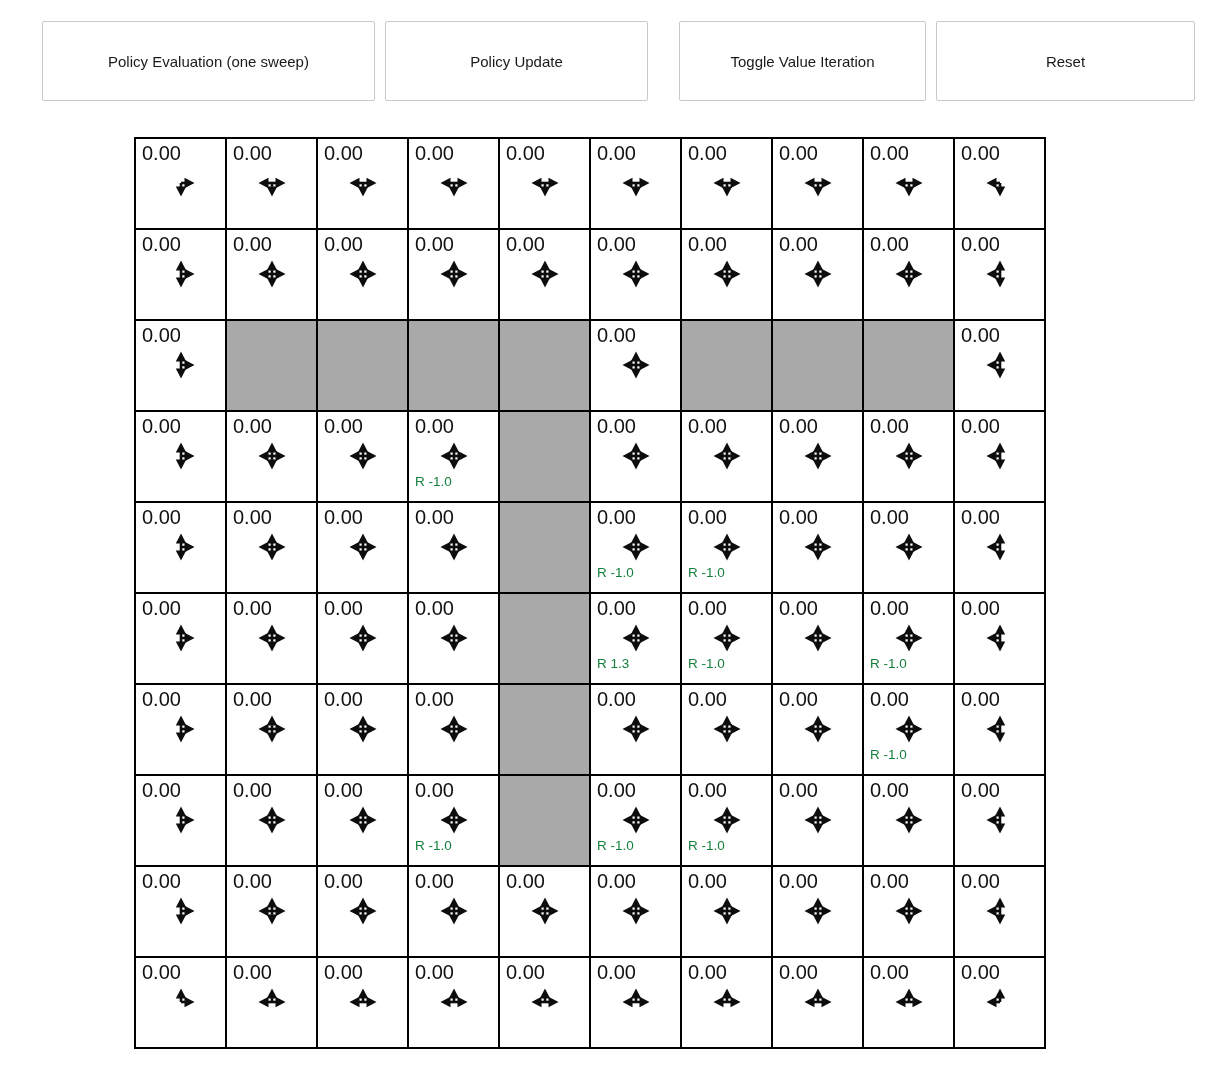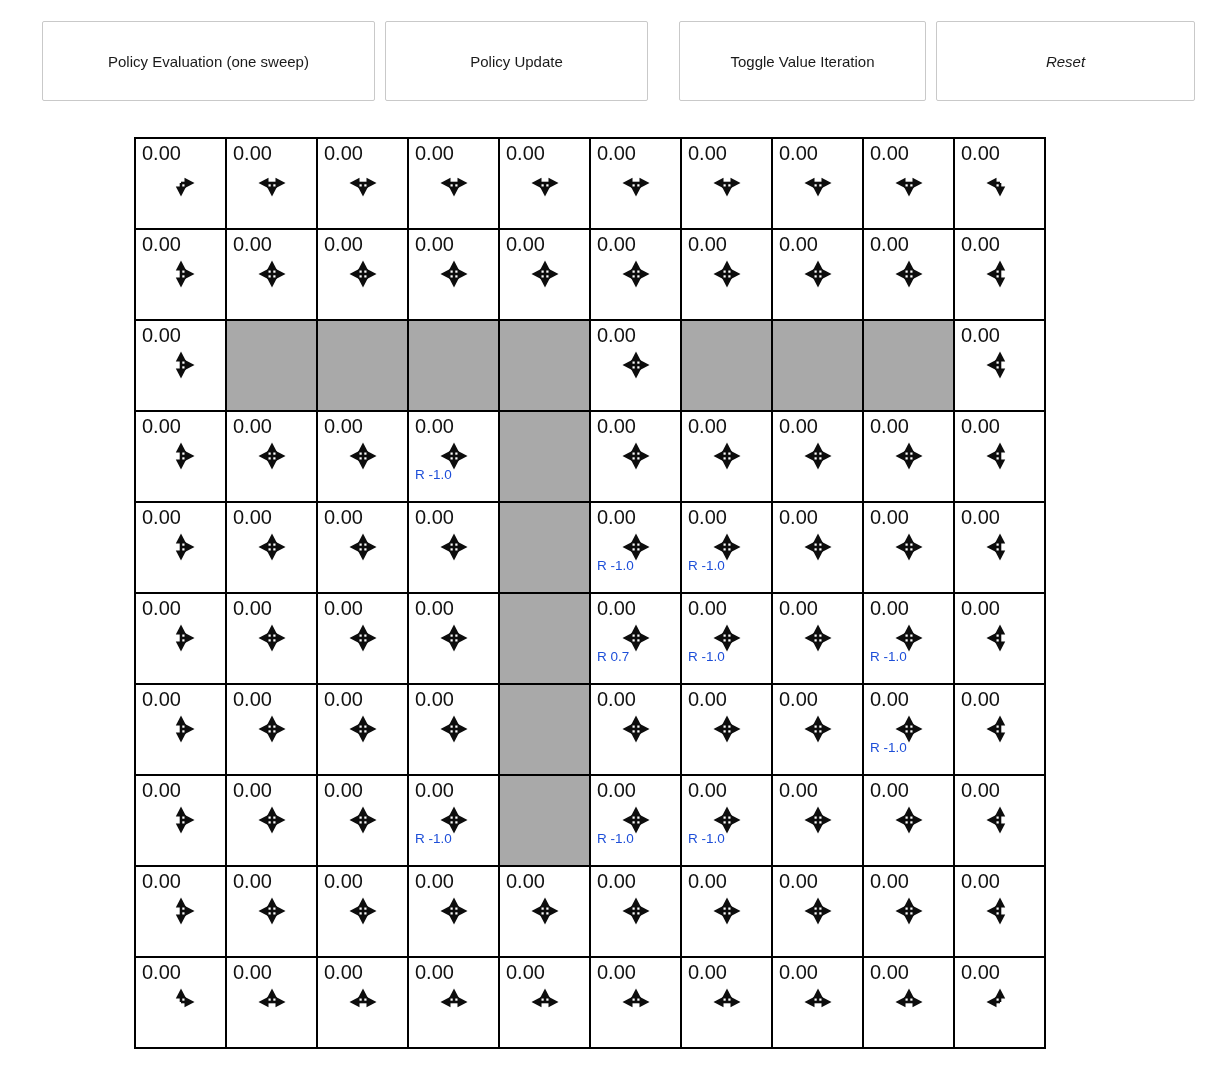--- a/index.html
+++ b/index.html
@@ -28,21 +28,21 @@
     cursor: pointer;
     box-sizing: border-box;
     display: flex;
     align-items: center;
     justify-content: center;
     padding: 0 26px;
   }
   .btn-0 { width: 333px; }
   .btn-1 { width: 263px; }
   .btn-2 { width: 247px; margin-left: 21px; }
-  .btn-3 { width: 259px; font-style: italic; }
+  .btn-3 { width: 259px; }
   .grid-wrap {
     margin: 36px auto 0 auto;
     width: 956px;
   }
   table.gridworld {
     border-collapse: collapse;
   }
   table.gridworld td {
     width: 89px;
     height: 89px;
@@ -69,24 +69,24 @@
   .cell-arrows {
     position: absolute;
     top: 26px;
     left: 50%;
     transform: translateX(-50%);
     width: 36px;
     height: 36px;
   }
   .cell-reward {
     position: absolute;
-    bottom: 19px;
+    bottom: 12px;
     left: 6px;
     font-size: 13.5px;
-    color: #1d4ed8;
+    color: #15803d;
   }
 </style>
 </head>
 <body>
 
 <div class="toolbar">
   <button class="btn btn-0">Policy Evaluation (one sweep)</button>
   <button class="btn btn-1">Policy Update</button>
   <button class="btn btn-2">Toggle Value Iteration</button>
   <button class="btn btn-3">Reset</button>
@@ -993,21 +993,21 @@
               </g>
               <g transform="rotate(180)">
                 <line x1="0" y1="0" x2="8" y2="0" stroke="#0d0d0d" stroke-width="2.6"></line>
                 <path d="M 3.5 -5.2 L 13.5 0 L 3.5 5.2 Z" fill="#0d0d0d"></path>
               </g>
               <g transform="rotate(0)">
                 <line x1="0" y1="0" x2="8" y2="0" stroke="#0d0d0d" stroke-width="2.6"></line>
                 <path d="M 3.5 -5.2 L 13.5 0 L 3.5 5.2 Z" fill="#0d0d0d"></path>
               </g>
             </svg>
-            <div class="cell-reward">R 0.7</div>
+            <div class="cell-reward">R 1.3</div>
           </td>
           <td>
             <div class="cell-value">0.00</div>
             <svg viewBox="-18 -18 36 36" width="36" height="36" class="cell-arrows">
               <g transform="rotate(270)">
                 <line x1="0" y1="0" x2="8" y2="0" stroke="#0d0d0d" stroke-width="2.6"></line>
                 <path d="M 3.5 -5.2 L 13.5 0 L 3.5 5.2 Z" fill="#0d0d0d"></path>
               </g>
               <g transform="rotate(90)">
                 <line x1="0" y1="0" x2="8" y2="0" stroke="#0d0d0d" stroke-width="2.6"></line>

